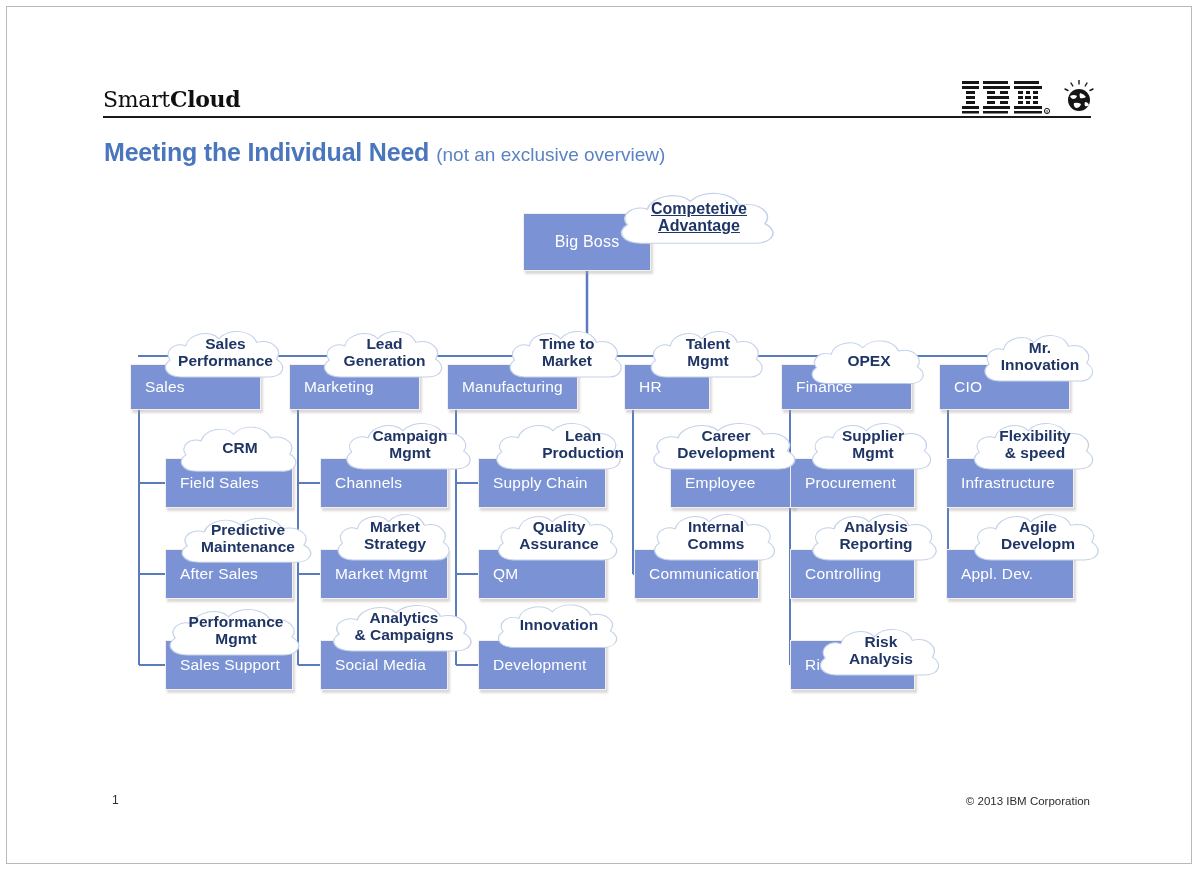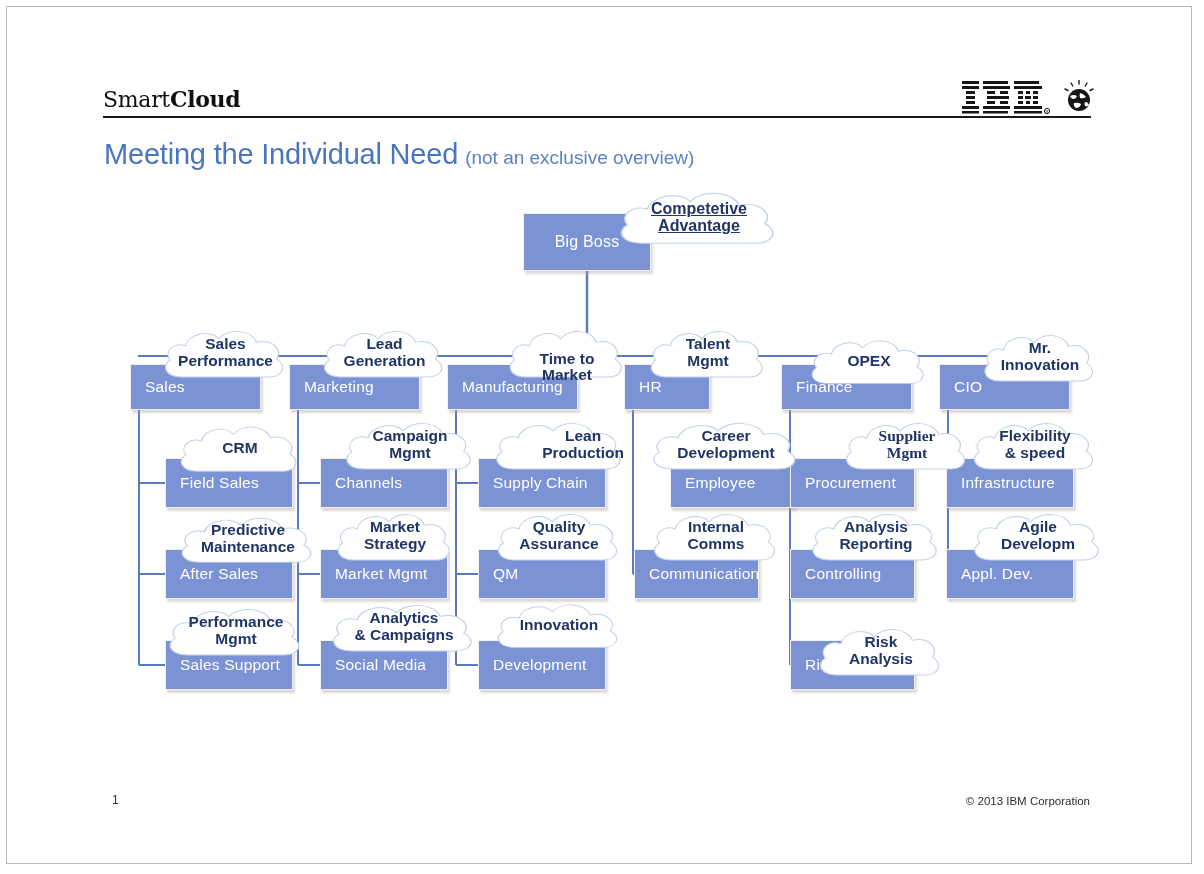--- a/index.html
+++ b/index.html
@@ -30,21 +30,21 @@
   }
   #ibm-wordmark{width:92px;height:34px;}
   #ibm-globe{width:34px;height:34px;}
   #rule{
     position:absolute;left:103px;top:116px;width:988px;height:2px;background:#1a1a1a;
   }
   #slide-title{
     position:absolute;left:104px;top:138px;white-space:nowrap;
     color:#4a76bd;
   }
-  #slide-title .t-main{font-size:29px;font-weight:400;letter-spacing:-0.2px;}
+  #slide-title .t-main{font-size:25px;font-weight:700;letter-spacing:-0.2px;}
   #slide-title .t-sub{font-size:19px;font-weight:400;margin-left:7px;color:#5b82c4;}
 
   
   #page-number{
     position:absolute;left:112px;top:793px;font-size:12px;color:#2d2d2d;
   }
   #copyright{
     position:absolute;right:114px;top:795px;font-size:11.5px;color:#2d2d2d;white-space:nowrap;
   }
 
@@ -305,21 +305,21 @@
           <span class="cloud-text">Market
 Strategy</span>
         </div>
         <div class="cloud sz-m" style="left: 326px; top: 596px; width: 156px; height: 62px;">
           <svg class="cloud-svg" viewBox="0 0 120 70" preserveAspectRatio="none">
             <path d="M20,62 C6,62 2,50 10,43 C4,33 14,22 24,27 C27,13 46,8 54,19 C63,6 84,9 88,23 C102,19 112,31 106,42 C116,49 112,63 98,62 Z" fill="#ffffff" stroke="#c3d2ea" stroke-width="1.1"></path>
           </svg>
           <span class="cloud-text">Analytics
 &amp; Campaigns</span>
         </div>
-        <div class="cloud sz-m" style="left: 504px; top: 322px; width: 126px; height: 62px; align-items: flex-end;">
+        <div class="cloud sz-m" style="left: 504px; top: 322px; width: 126px; height: 62px;">
           <svg class="cloud-svg" viewBox="0 0 120 70" preserveAspectRatio="none">
             <path d="M20,62 C6,62 2,50 10,43 C4,33 14,22 24,27 C27,13 46,8 54,19 C63,6 84,9 88,23 C102,19 112,31 106,42 C116,49 112,63 98,62 Z" fill="#ffffff" stroke="#c3d2ea" stroke-width="1.1"></path>
           </svg>
           <span class="cloud-text">Time to
 Market</span>
         </div>
         <div class="cloud sz-m" style="left: 490px; top: 414px; width: 140px; height: 62px; justify-content: flex-end;">
           <svg class="cloud-svg" viewBox="0 0 120 70" preserveAspectRatio="none">
             <path d="M20,62 C6,62 2,50 10,43 C4,33 14,22 24,27 C27,13 46,8 54,19 C63,6 84,9 88,23 C102,19 112,31 106,42 C116,49 112,63 98,62 Z" fill="#ffffff" stroke="#c3d2ea" stroke-width="1.1"></path>
           </svg>
@@ -359,21 +359,21 @@
           </svg>
           <span class="cloud-text">Internal
 Comms</span>
         </div>
         <div class="cloud sz-m" style="left: 806px; top: 332px; width: 126px; height: 58px;">
           <svg class="cloud-svg" viewBox="0 0 120 70" preserveAspectRatio="none">
             <path d="M20,62 C6,62 2,50 10,43 C4,33 14,22 24,27 C27,13 46,8 54,19 C63,6 84,9 88,23 C102,19 112,31 106,42 C116,49 112,63 98,62 Z" fill="#ffffff" stroke="#c3d2ea" stroke-width="1.1"></path>
           </svg>
           <span class="cloud-text">OPEX</span>
         </div>
-        <div class="cloud sz-m" style="left: 840px; top: 414px; width: 134px; height: 62px; font-family: Liberation Serif, serif;">
+        <div class="cloud sz-m" style="left: 806px; top: 414px; width: 134px; height: 62px;">
           <svg class="cloud-svg" viewBox="0 0 120 70" preserveAspectRatio="none">
             <path d="M20,62 C6,62 2,50 10,43 C4,33 14,22 24,27 C27,13 46,8 54,19 C63,6 84,9 88,23 C102,19 112,31 106,42 C116,49 112,63 98,62 Z" fill="#ffffff" stroke="#c3d2ea" stroke-width="1.1"></path>
           </svg>
           <span class="cloud-text">Supplier
 Mgmt</span>
         </div>
         <div class="cloud sz-m" style="left: 806px; top: 505px; width: 140px; height: 62px;">
           <svg class="cloud-svg" viewBox="0 0 120 70" preserveAspectRatio="none">
             <path d="M20,62 C6,62 2,50 10,43 C4,33 14,22 24,27 C27,13 46,8 54,19 C63,6 84,9 88,23 C102,19 112,31 106,42 C116,49 112,63 98,62 Z" fill="#ffffff" stroke="#c3d2ea" stroke-width="1.1"></path>
           </svg>

